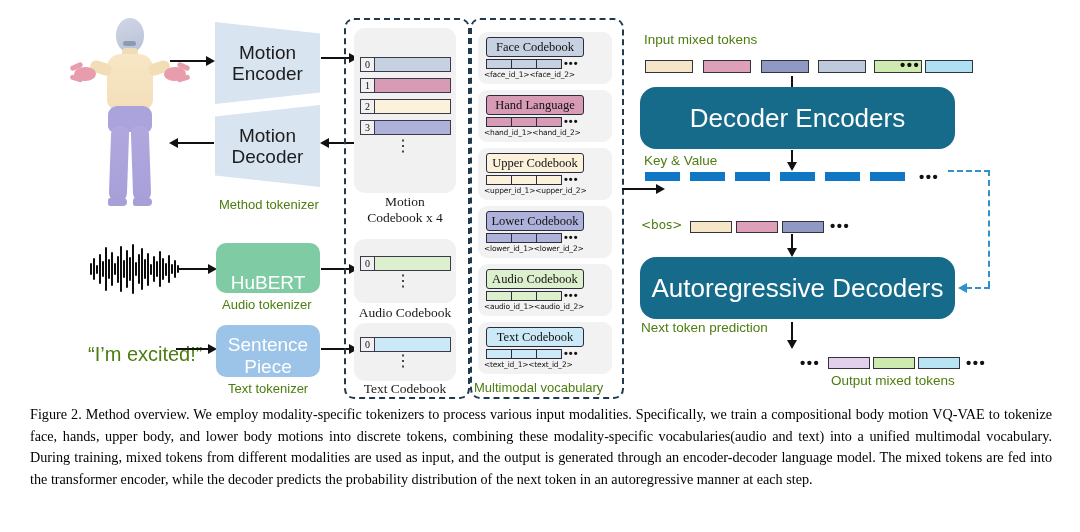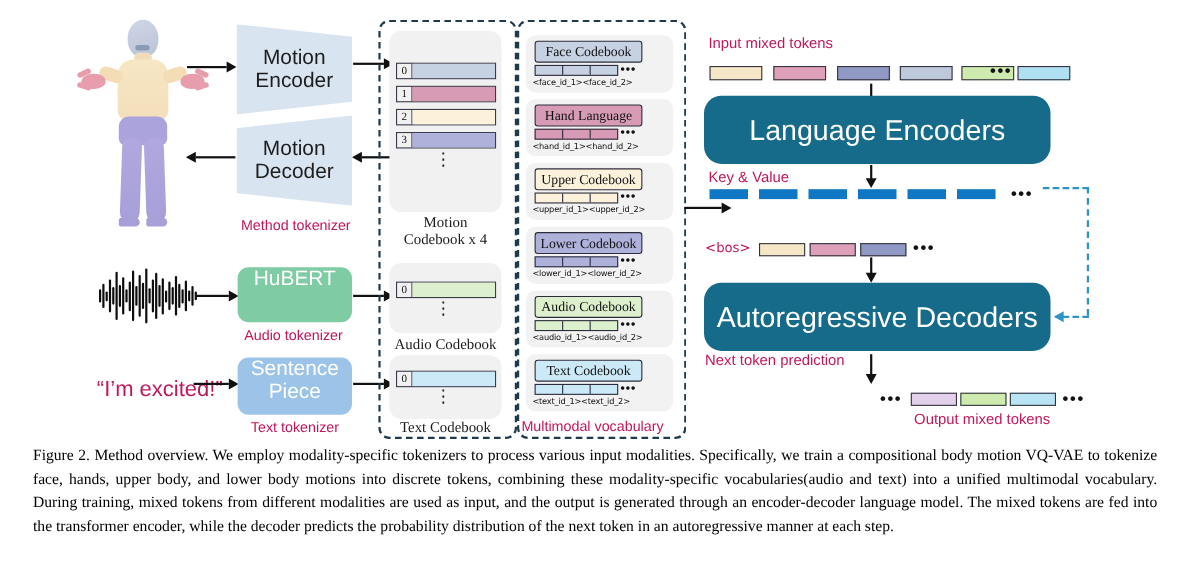--- a/index.html
+++ b/index.html
@@ -17,21 +17,21 @@
     position: absolute;
     left: 0; top: 0;
     width: 1080px; height: 398px;
   }
   .abs { position: absolute; }
 
   
   .lbl-sans {
     font-family: "Liberation Sans", sans-serif;
     font-size: 13px;
-    color: #be185d;
+    color: #4d7c0f;
     white-space: nowrap;
   }
   .lbl-serif {
     font-family: "Liberation Serif", serif;
     font-size: 13.5px;
     color: #1a1a1a;
     white-space: nowrap;
     text-align: center;
   }
   .mono-tiny {
@@ -83,21 +83,21 @@
     text-align:center;
     font-family:"Liberation Sans", sans-serif;
     font-size:19px; color:#1d1d1d; line-height:1.12;
   }
   .trap.enc { clip-path: polygon(0% 0%, 100% 14%, 100% 86%, 0% 100%); }
   .trap.dec { clip-path: polygon(0% 14%, 100% 0%, 100% 100%, 0% 86%); }
 
   
   .module {
     position:absolute; border-radius:10px;
-    display:flex;align-items:flex-start;justify-content:center;text-align:center;
+    display:flex;align-items:flex-end;justify-content:center;text-align:center;
     color:#ffffff; font-family:"Liberation Sans", sans-serif;
     font-size:19px; line-height:1.12;
   }
   .module.hubert{ background:#7ecba4; }
   .module.sp{ background:#9cc3e8; }
 
   
   .arrow-r, .arrow-l, .arrow-d {
     position:absolute;
   }
@@ -433,21 +433,21 @@
   <div class="tok" style="left:874px;top:60px;width:46px;height:11px;background:#cfeaae;"></div>
   <div class="tok" style="left:925px;top:60px;width:46px;height:11px;background:#aee0f2;"></div>
   <div class="ell" style="left:900px;top:56px;">•••</div>
 
   <div class="arrow-d" style="left:786px;top:76px;width:12px;height:20px;">
     <div class="shaft" style="height:14px;"></div>
       <div class="head"></div>
   </div>
 
   <div class="bigbox" style="left:640px;top:87px;width:315px;height:62px;">
-    <span>Language Encoders</span>
+    <span>Decoder Encoders</span>
   </div>
 
   <div class="lbl-sans abs" style="left:644px;top:153px;font-size:13.5px;">Key &amp; Value</div>
   <div class="arrow-d" style="left:786px;top:150px;width:12px;height:20px;">
     <div class="shaft" style="height:14px;"></div>
       <div class="head"></div>
   </div>
 
   <div class="tokblue" style="left:645px;top:172px;width:35px;height:9px;"></div>
   <div class="tokblue" style="left:690px;top:172px;width:35px;height:9px;"></div>

